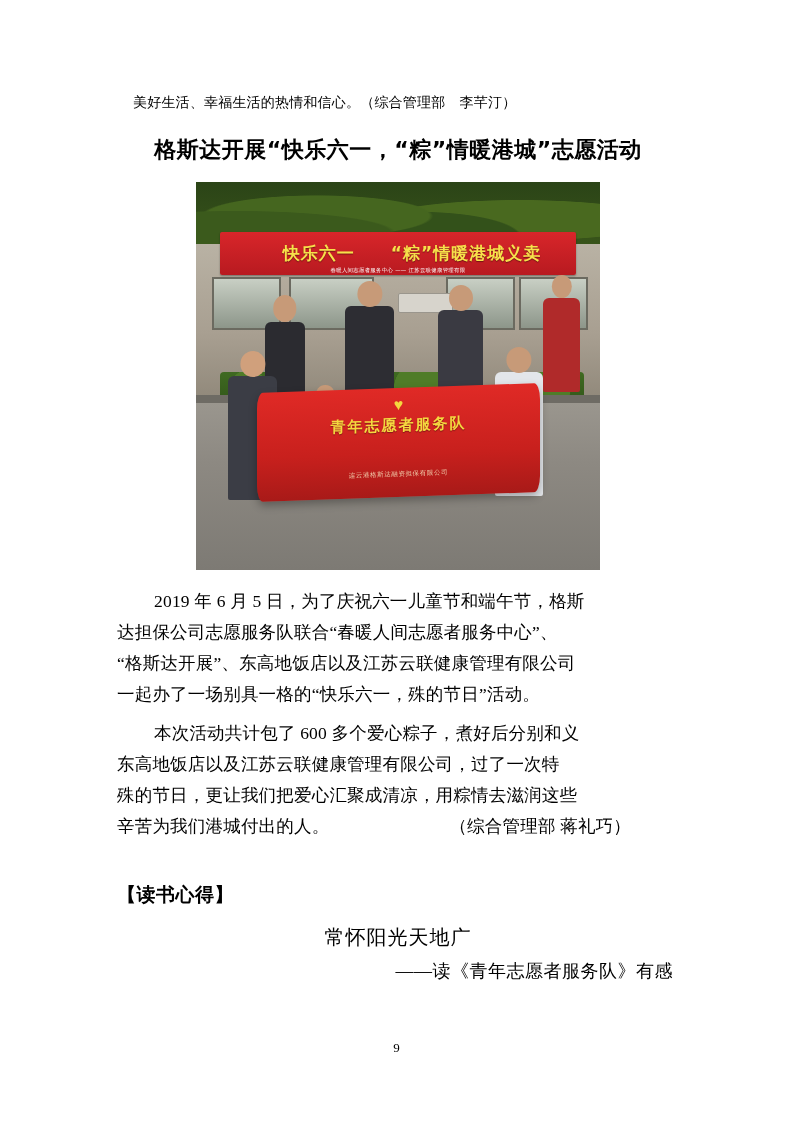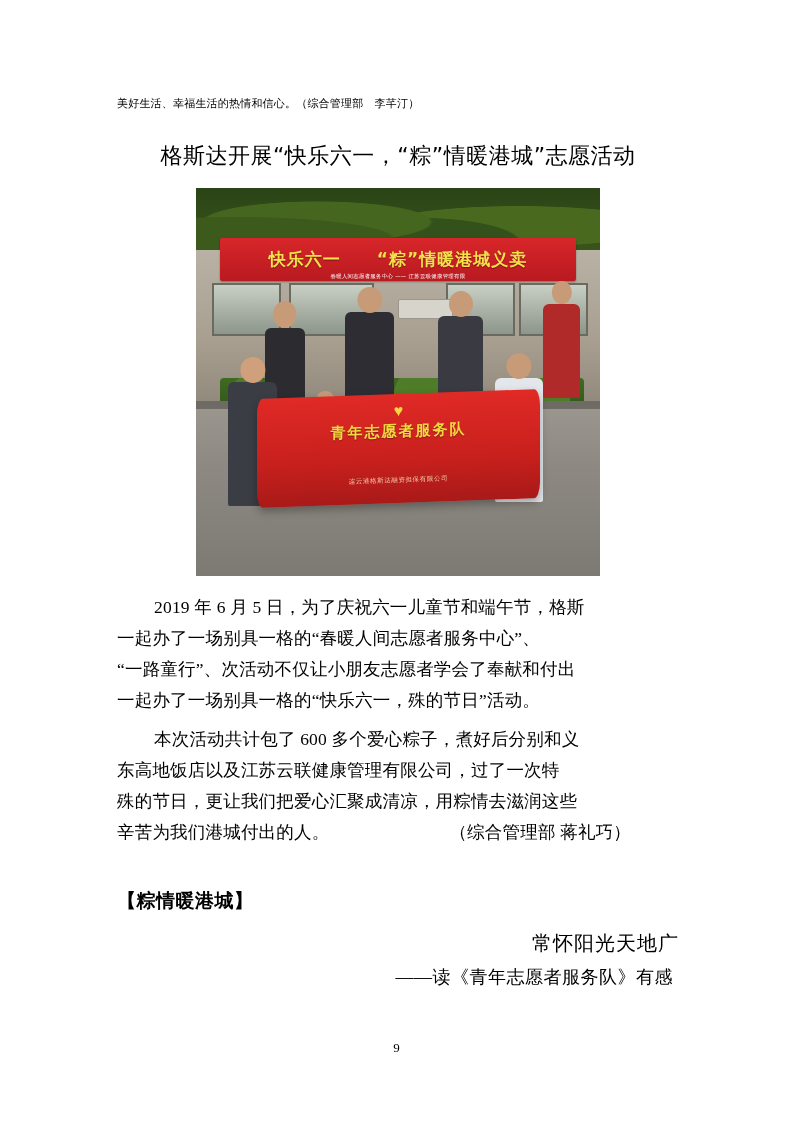--- a/index.html
+++ b/index.html
@@ -22,33 +22,34 @@
     height: 1122px;
     background: #ffffff;
   }
   .content {
     position: absolute;
     left: 117px;
     top: 88px;
     width: 562px;
   }
   .line-cont {
-    font-size: 11px;
+    font-size: 14px;
     line-height: 30px;
     letter-spacing: 0.2px;
     white-space: nowrap;
+    margin-left: 16px;
   }
   .heading {
     font-family: "DejaVu Sans", sans-serif;
-    font-weight: normal;
+    font-weight: bold;
     font-size: 22px;
     line-height: 36px;
     text-align: center;
     letter-spacing: 0.5px;
-    margin-top: 20px;
+    margin-top: 14px;
     white-space: nowrap;
   }
   .photo-wrap {
     margin-top: 14px;
     display: flex;
     justify-content: center;
   }
   .photo {
     width: 404px;
     height: 388px;
@@ -93,20 +94,21 @@
   .ph-banner-text {
     position: absolute; left: 0; top: 0; width: 100%; height: 100%;
     display: flex; align-items: center; justify-content: center;
     color: #f7e14a;
     font-family: "DejaVu Sans", sans-serif;
     font-weight: bold;
     font-size: 17px;
     letter-spacing: 1px;
     white-space: nowrap;
     text-shadow: 0 1px 1px rgba(0,0,0,.4);
+    padding-left: 14px;
   }
   .ph-banner-sub {
     position: absolute; left: 14%; bottom: 1px; width: 72%;
     color: #ffffff;
     font-family: "DejaVu Sans", sans-serif;
     font-size: 5.4px;
     text-align: center;
     white-space: nowrap;
     letter-spacing: .3px;
   }
@@ -203,21 +205,21 @@
   .section-title {
     font-family: "DejaVu Sans", sans-serif;
     font-weight: bold;
     font-size: 19px;
     margin-top: 40px;
     letter-spacing: .5px;
     white-space: nowrap;
   }
   .poem-title {
     font-size: 20px;
-    text-align: right;
+    text-align: center;
     margin-top: 16px;
     letter-spacing: 1px;
     white-space: nowrap;
   }
   .poem-sub {
     font-size: 18px;
     text-align: right;
     margin-top: 8px;
     padding-right: 6px;
     letter-spacing: .5px;
@@ -289,33 +291,33 @@
         <div class="ph-flag">
           <div class="ph-heart">♥</div>
           <div class="ph-flag-text">青年志愿者服务队</div>
           <div class="ph-flag-sub">连云港格斯达融资担保有限公司</div>
         </div>
       </div>
     </div>
 
     <div class="par-block">
       <div class="body-par indent">2019 年 6 月 5 日，为了庆祝六一儿童节和端午节，格斯</div>
-      <div class="body-par">一起办了一场别具一格的“春暖人间志愿者服务中心”、</div>
-      <div class="body-par">“一路童行”、次活动不仅让小朋友志愿者学会了奉献和付出</div>
+      <div class="body-par">达担保公司志愿服务队联合“春暖人间志愿者服务中心”、</div>
+      <div class="body-par">“格斯达开展”、东高地饭店以及江苏云联健康管理有限公司</div>
       <div class="body-par">一起办了一场别具一格的“快乐六一，殊的节日”活动。</div>
     </div>
 
     <div class="par-block2">
       <div class="body-par indent">本次活动共计包了 600 多个爱心粽子，煮好后分别和义</div>
       <div class="body-par">东高地饭店以及江苏云联健康管理有限公司，过了一次特</div>
       <div class="body-par">殊的节日，更让我们把爱心汇聚成清凉，用粽情去滋润这些</div>
       <div class="body-par signature-line"><span>辛苦为我们港城付出的人。</span><span class="sig-gap"></span><span>（综合管理部 蒋礼巧）</span></div>
     </div>
 
-    <div class="section-title">【粽情暖港城】</div>
+    <div class="section-title">【读书心得】</div>
 
     <div class="poem-title">常怀阳光天地广</div>
     <div class="poem-sub">——读《青年志愿者服务队》有感</div>
 
   </div>
 
   <div class="page-number">9</div>
 </div>
 
 </body></html>

